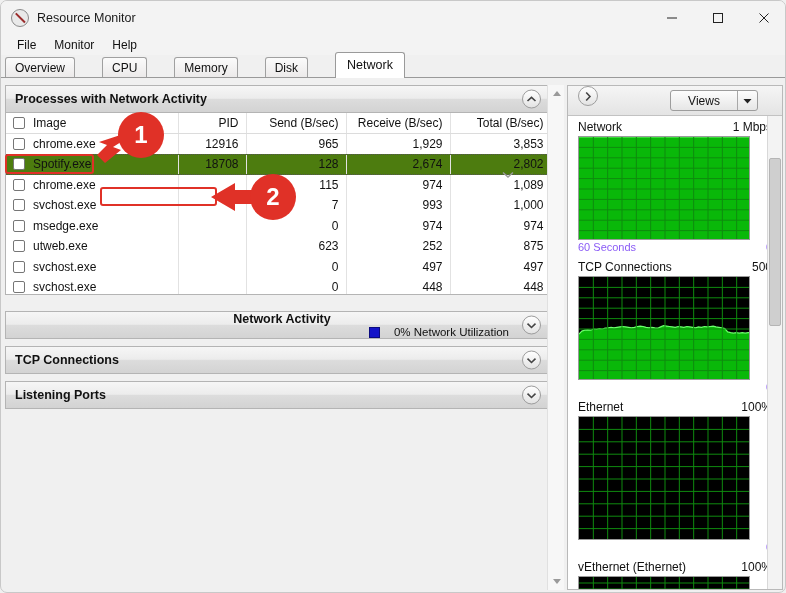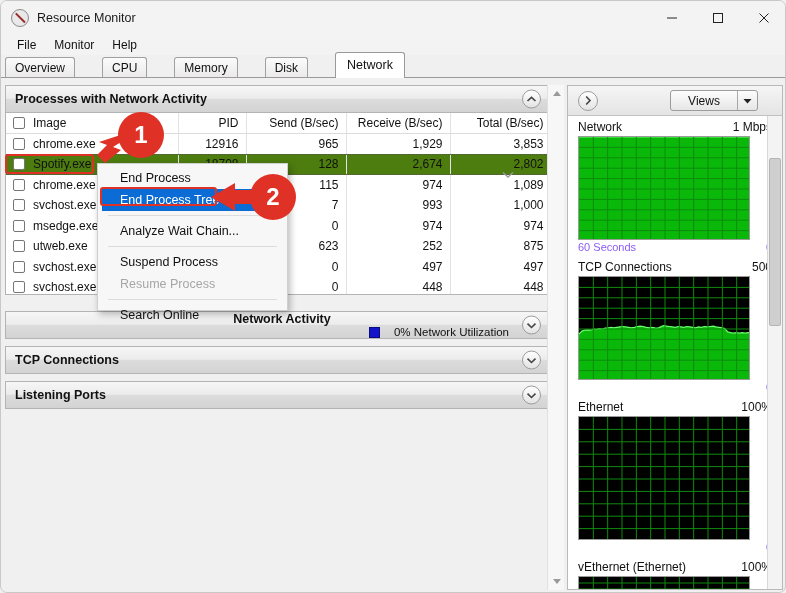--- a/index.html
+++ b/index.html
@@ -165,21 +165,21 @@
   }
 
   
   .collapsed-row { position:absolute; left:0; width:545px; height:28px; }
 
   
   .rp-top {
     height:30px; width:214px;
     background:linear-gradient(#f5f5f5,#e4e4e4);
     border-bottom:1px solid #c2c2c2;
-    display:flex; align-items:center; position:relative;
+    display:flex; align-items:flex-start; position:relative;
   }
   .rp-circle {
     width:20px; height:20px; border-radius:50%;
     border:1px solid #9d9d9d; background:linear-gradient(#ffffff,#e3e3e3);
     margin-left:10px; display:flex;align-items:center;justify-content:center;
   }
   .views-btn {
     position:absolute; right:24px; top:4px;
     height:21px; width:88px;
     border:1px solid #9d9d9d; border-radius:3px;
@@ -614,31 +614,20 @@
             </svg></div>
           <div class="bracket" style="top: 8px; height: 80px;"></div>
         </div>
       </div>
 
     <div class="rp-scroll">
       <div class="rp-thumb"></div>
     </div>
   </div>
 
-  <div class="ctxmenu" id="ctxmenu">
-      <div class="ctxitem">End Process</div>
-      <div class="ctxitem hl">End Process Tree</div>
-      <div class="ctxsep"></div>
-      <div class="ctxitem">Analyze Wait Chain...</div>
-      <div class="ctxsep"></div>
-      <div class="ctxitem">Suspend Process</div>
-      <div class="ctxitem disabled">Resume Process</div>
-      <div class="ctxsep"></div>
-      <div class="ctxitem">Search Online</div>
-    </div>
 
   <div class="ann-box" style="left:4px; top:153px; width:89px; height:20px;"></div>
 
   <div class="ann-box" style="left:99px; top:186px; width:117px; height:19px;"></div>
 
   <svg class="ann-arrow" style="left:84px; top:118px; width:72px; height:50px;" viewBox="0 0 72 50">
     <path d="M60,8 L28,28 L36,31 L20,44 L12,36 L22,26 L14,23 Z" fill="#e03127"></path>
   </svg>
 
   <svg class="ann-arrow" style="left:208px; top:178px; width:62px; height:36px;" viewBox="0 0 62 36">

